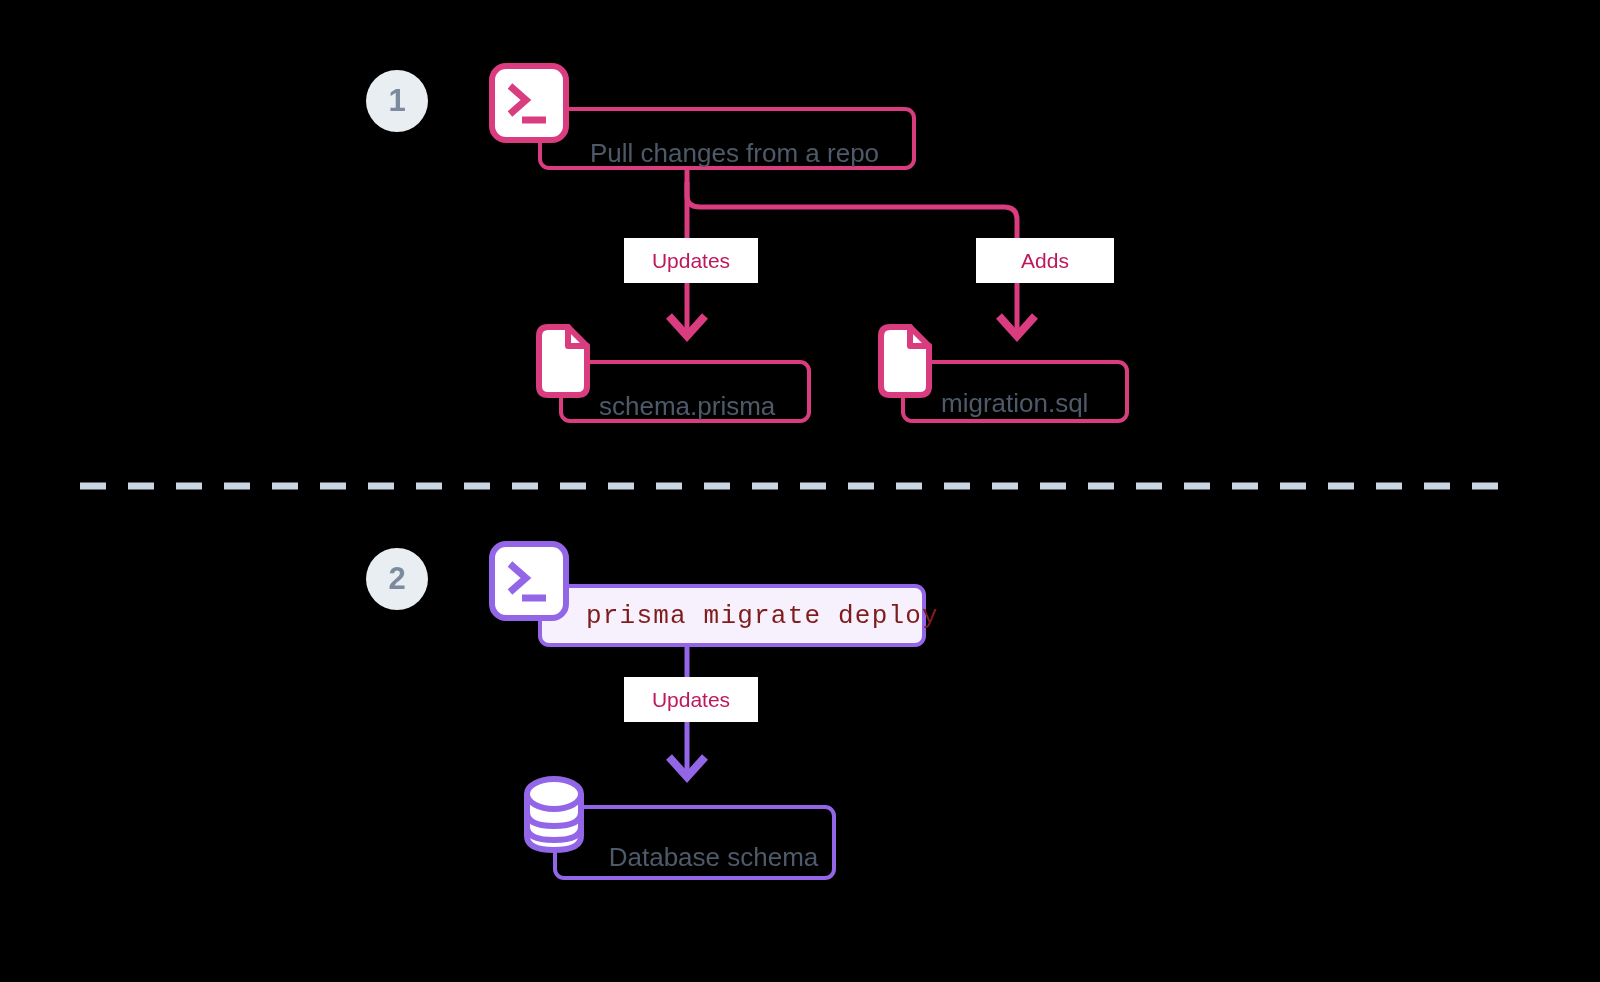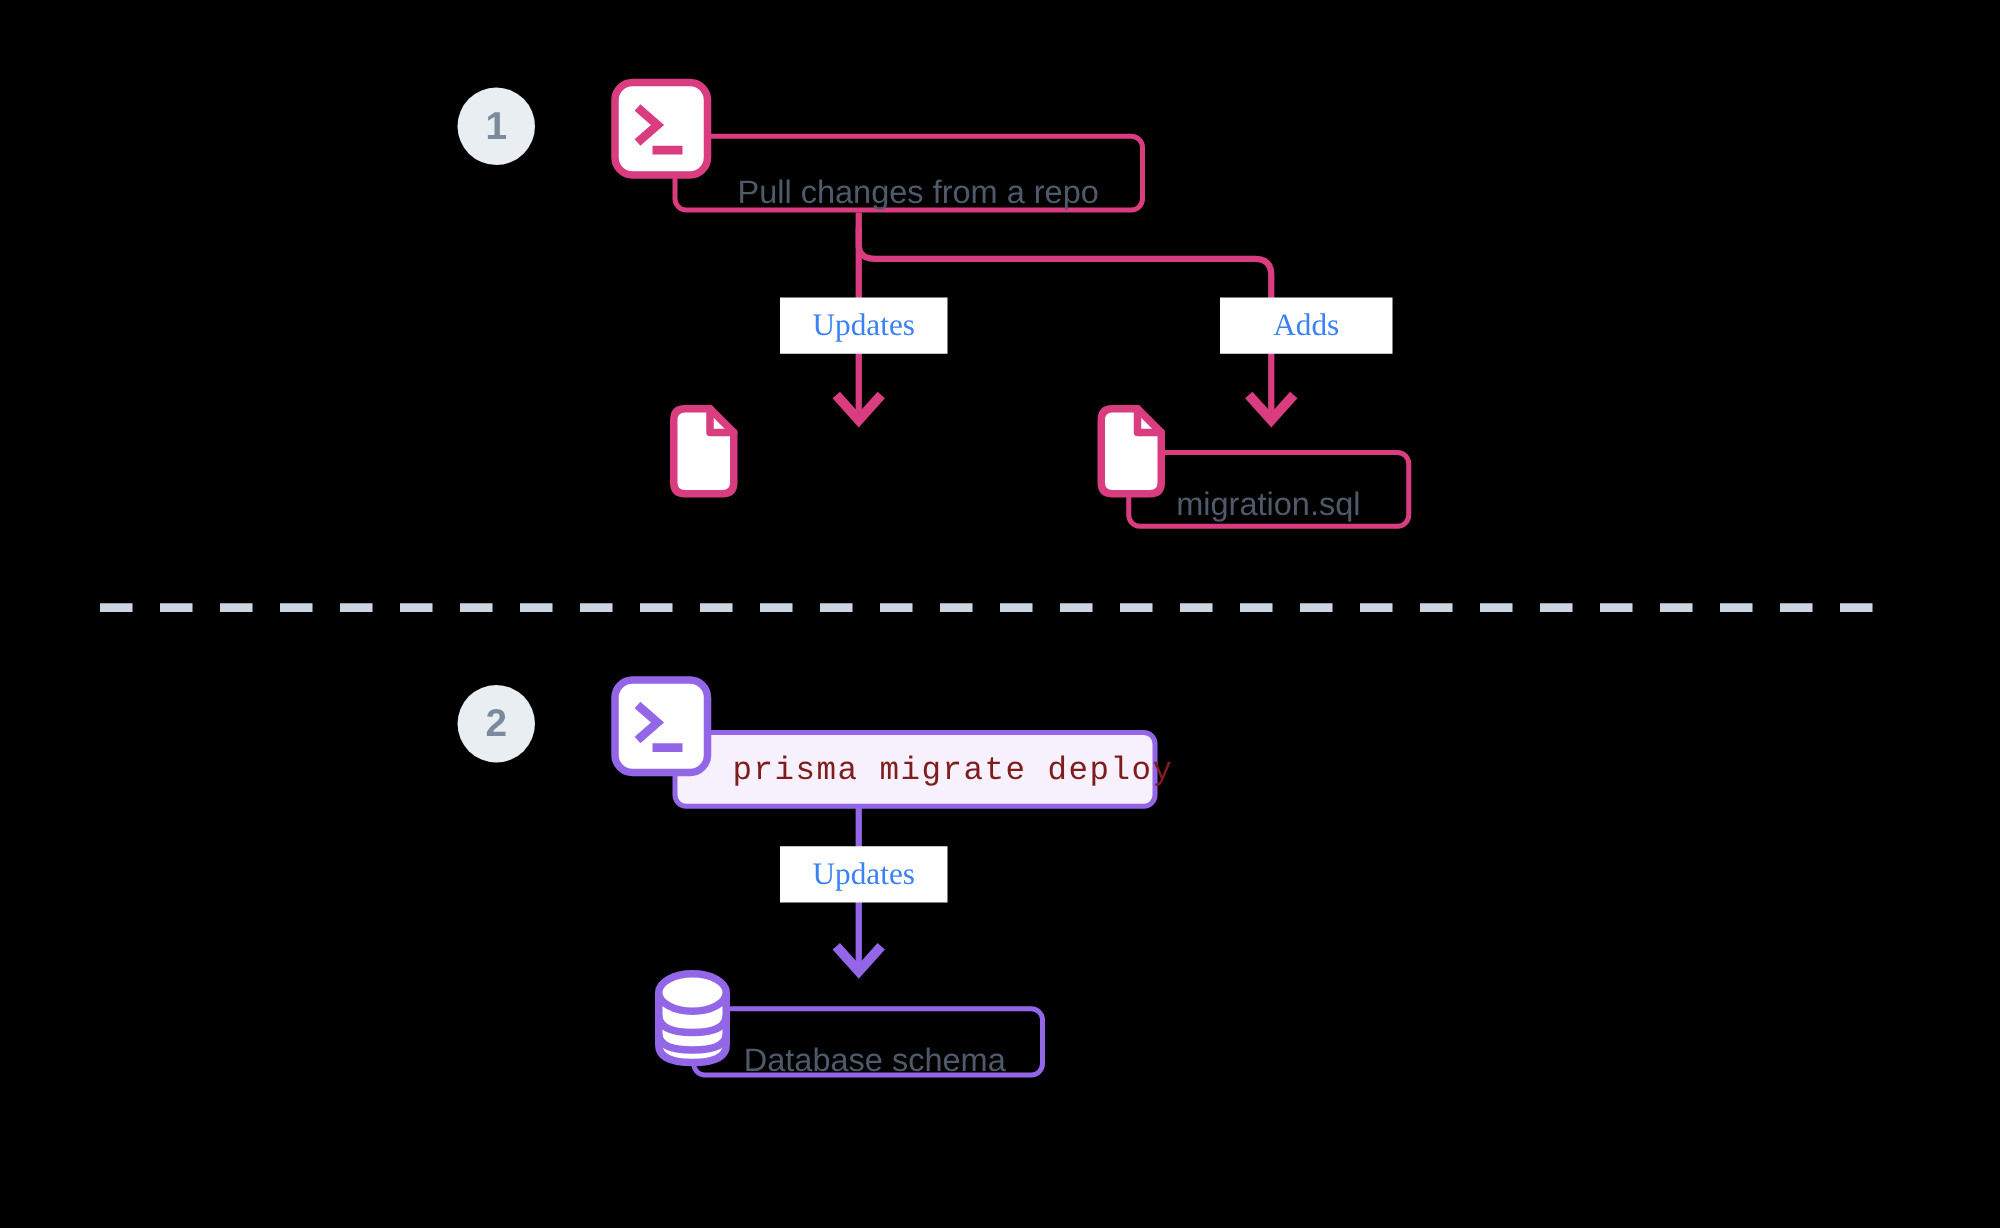--- a/index.html
+++ b/index.html
@@ -73,23 +73,23 @@
     font-size: 26px;
     color: #7f1d1d;
     font-family: "Liberation Mono", monospace;
     letter-spacing: 1.2px;
   }
 
   
   .edge-label {
     position: absolute;
     background: #ffffff;
-    color: #3b82f6;
-    font-size: 25px;
-    font-family: Liberation Serif, serif;
+    color: #be185d;
+    font-size: 21px;
+    font-family: Liberation Sans, sans-serif;
     display: flex;
     align-items: center;
     justify-content: center;
     box-sizing: border-box;
   }
 
   
   .icon-wrap { position: absolute; }
 </style>
 </head>
@@ -123,20 +123,23 @@
     <svg width="82" height="82" viewBox="0 0 82 82">
       <rect x="4" y="4" width="74" height="74" rx="14" ry="14" fill="#ffffff" stroke="#d93d80" stroke-width="6"></rect>
       <path d="M 22 24 L 38 38 L 22 52" fill="none" stroke="#d93d80" stroke-width="7" stroke-linecap="butt" stroke-linejoin="miter"></path>
       <line x1="34" y1="58" x2="58" y2="58" stroke="#d93d80" stroke-width="7" stroke-linecap="butt"></line>
     </svg>
   </div>
 
   <div class="edge-label" style="left:624px; top:238px; width:134px; height:45px;">Updates</div>
   <div class="edge-label" style="left:976px; top:238px; width:138px; height:45px;">Adds</div>
 
+  <div class="label-box pink-box" style="left:559px; top:360px; width:252px; height:63px; padding-left:36px;">
+    <span class="label-text txt">schema.prisma</span>
+  </div>
   <div class="icon-wrap" style="left:532px; top:322px;">
     <svg width="62" height="78" viewBox="0 0 62 78">
       <path d="M 7 14 Q 7 5 16 5 L 36 5 L 55 24 L 55 64 Q 55 73 46 73 L 16 73 Q 7 73 7 64 Z" fill="#ffffff" stroke="#d93d80" stroke-width="6" stroke-linejoin="round"></path>
       <path d="M 36 5 L 36 24 L 55 24" fill="none" stroke="#d93d80" stroke-width="6" stroke-linejoin="round" stroke-linecap="round"></path>
     </svg>
   </div>
 
   <div class="label-box pink-box" style="left:901px; top:360px; width:228px; height:63px; padding-left:36px;align-items:flex-end;">
     <span class="label-text txt">migration.sql</span>
   </div>
@@ -156,21 +159,21 @@
   <div class="icon-wrap" style="left:488px; top:540px;">
     <svg width="82" height="82" viewBox="0 0 82 82">
       <rect x="4" y="4" width="74" height="74" rx="14" ry="14" fill="#ffffff" stroke="#9366e8" stroke-width="6"></rect>
       <path d="M 22 24 L 38 38 L 22 52" fill="none" stroke="#9366e8" stroke-width="7" stroke-linecap="butt" stroke-linejoin="miter"></path>
       <line x1="34" y1="58" x2="58" y2="58" stroke="#9366e8" stroke-width="7" stroke-linecap="butt"></line>
     </svg>
   </div>
 
   <div class="edge-label" style="left:624px; top:677px; width:134px; height:45px;">Updates</div>
 
-  <div class="label-box purple-box" style="left:553px; top:805px; width:283px; height:57px; padding-left:38px; background:transparent;">
+  <div class="label-box purple-box" style="left:553px; top:805px; width:283px; height:75px; padding-left:38px; background:transparent;text-align:center;">
     <span class="label-text txt">Database schema</span>
   </div>
   <div class="icon-wrap" style="left:519px; top:774px;">
     <svg width="70" height="86" viewBox="0 0 70 86">
       <path d="M 8 20 L 8 62 Q 8 76 35 76 Q 62 76 62 62 L 62 20" fill="#ffffff" stroke="#9366e8" stroke-width="6" stroke-linejoin="round"></path>
       <ellipse cx="35" cy="20" rx="27" ry="15" fill="#ffffff" stroke="#9366e8" stroke-width="6"></ellipse>
       <path d="M 8 38 Q 8 52 35 52 Q 62 52 62 38" fill="none" stroke="#9366e8" stroke-width="6"></path>
       <path d="M 8 53 Q 8 66 35 66 Q 62 66 62 53" fill="none" stroke="#9366e8" stroke-width="6"></path>
     </svg>
   </div>

